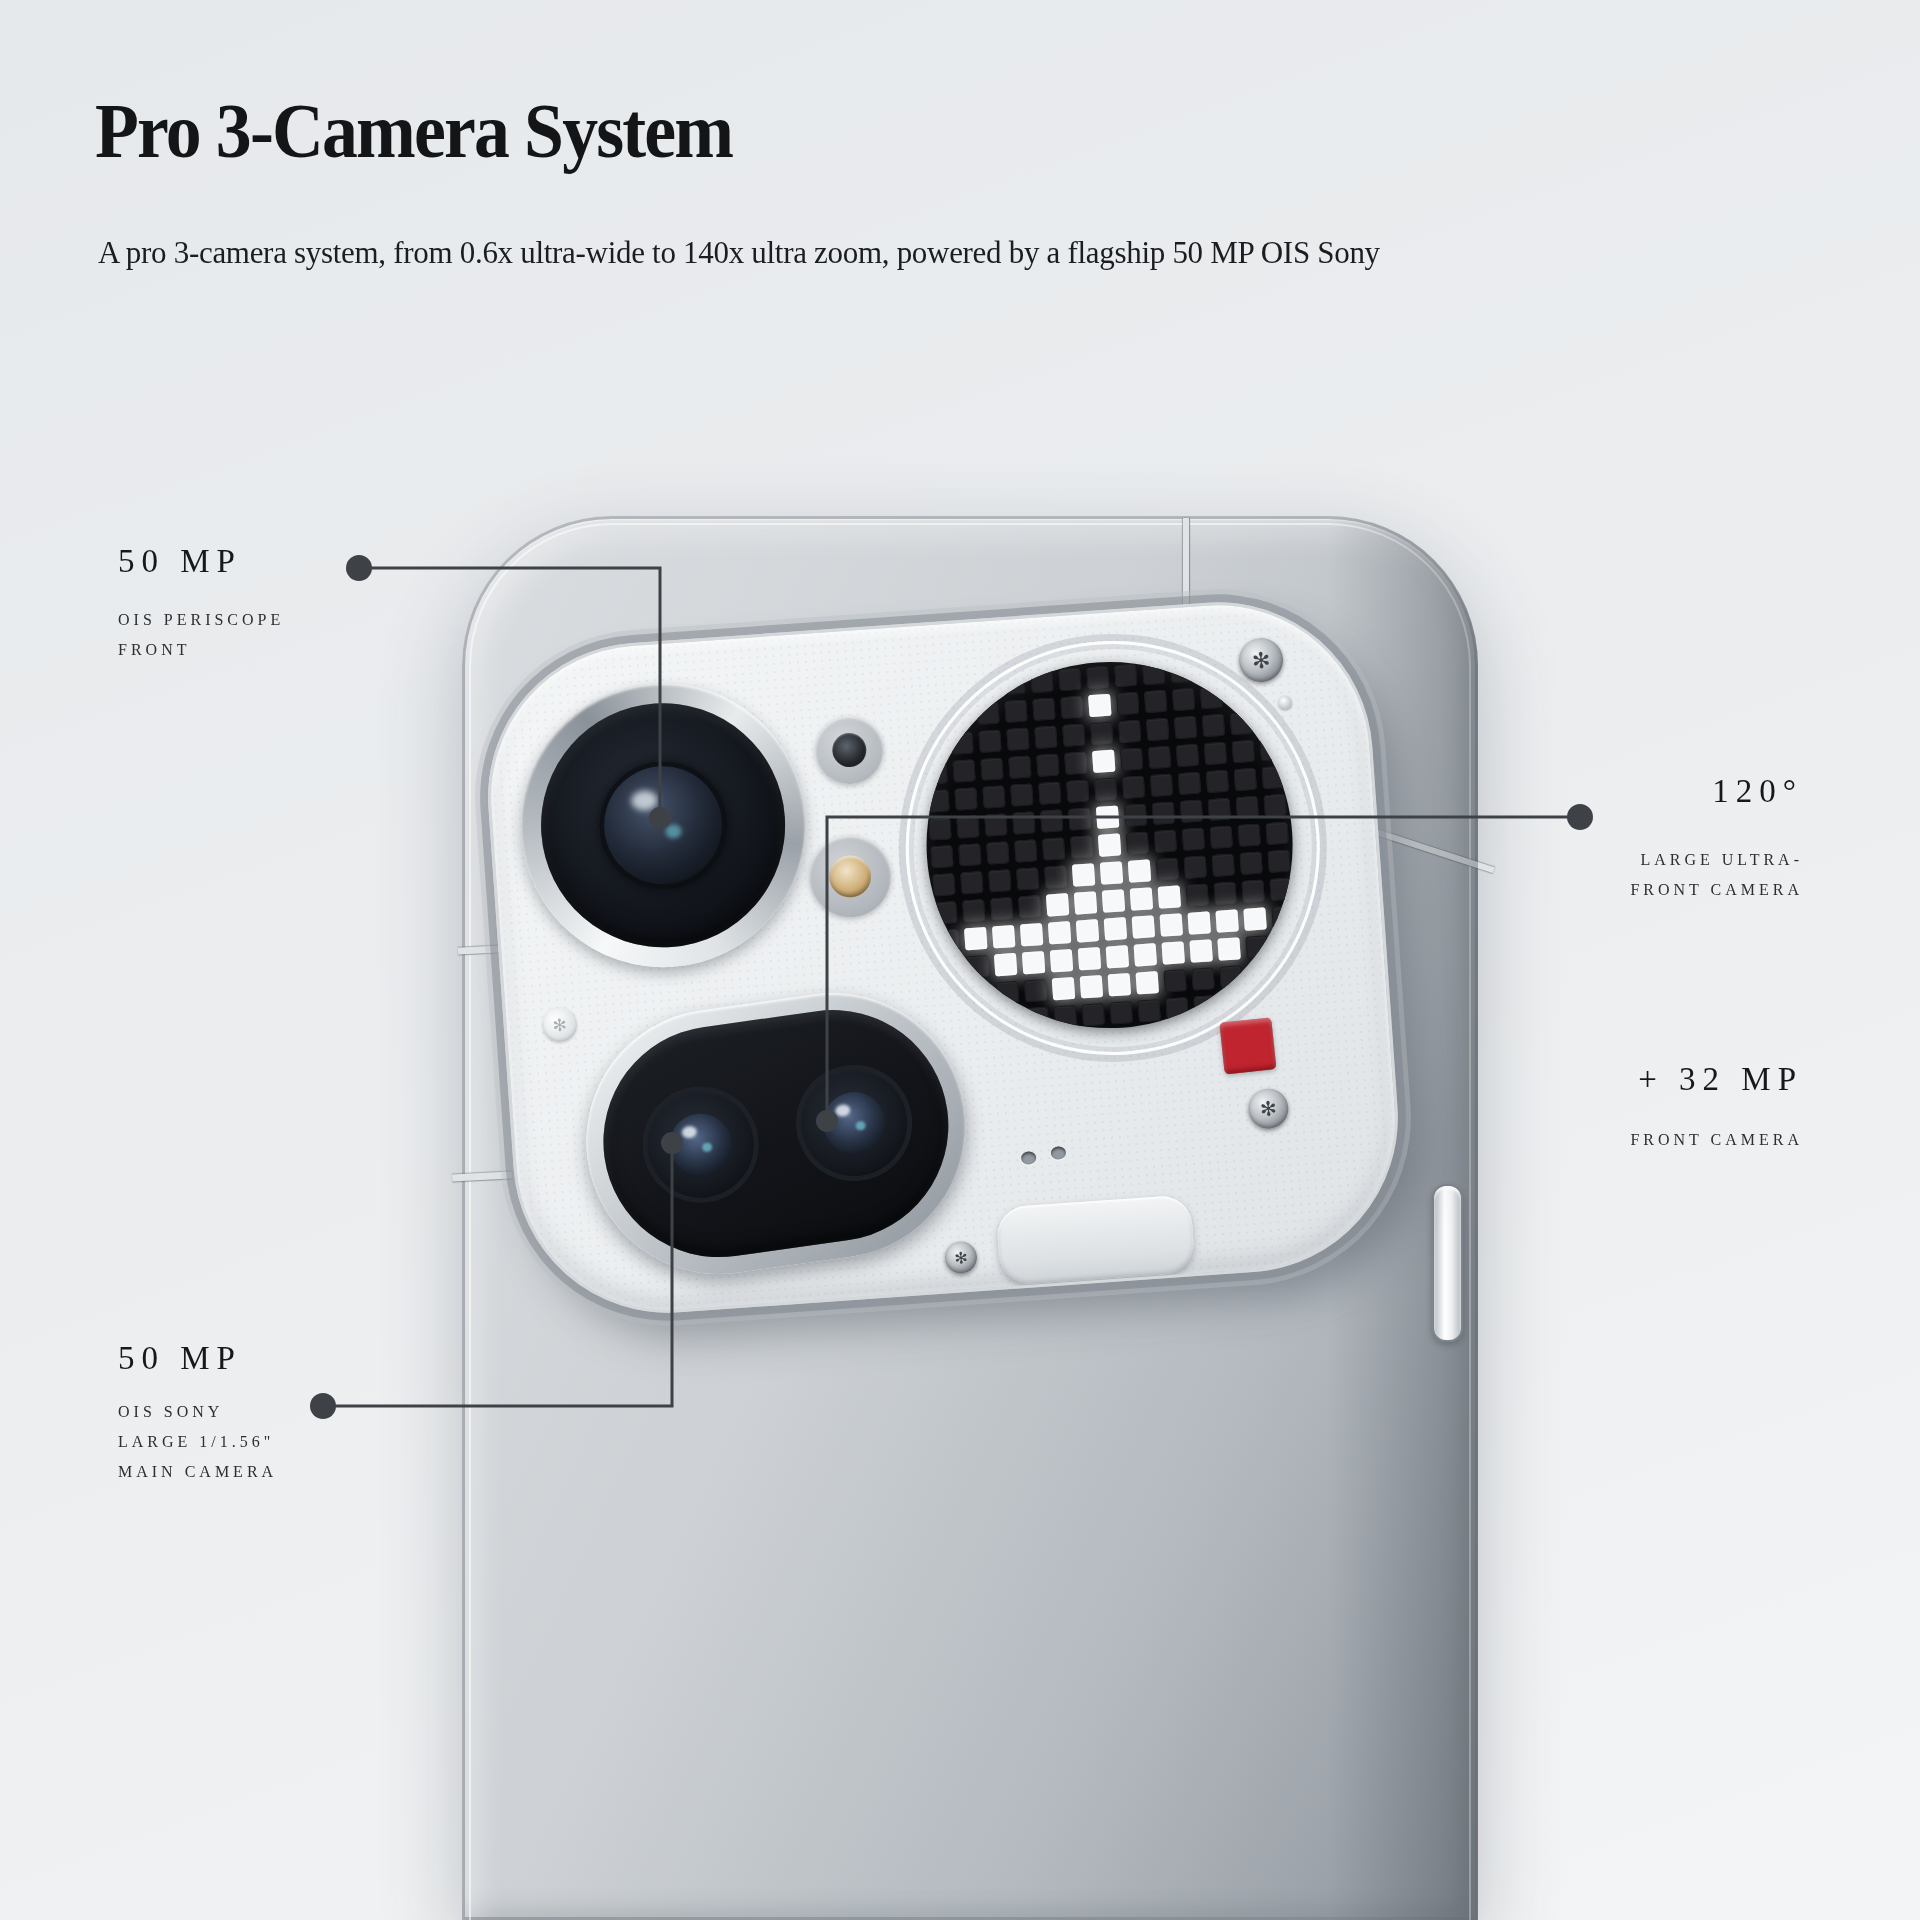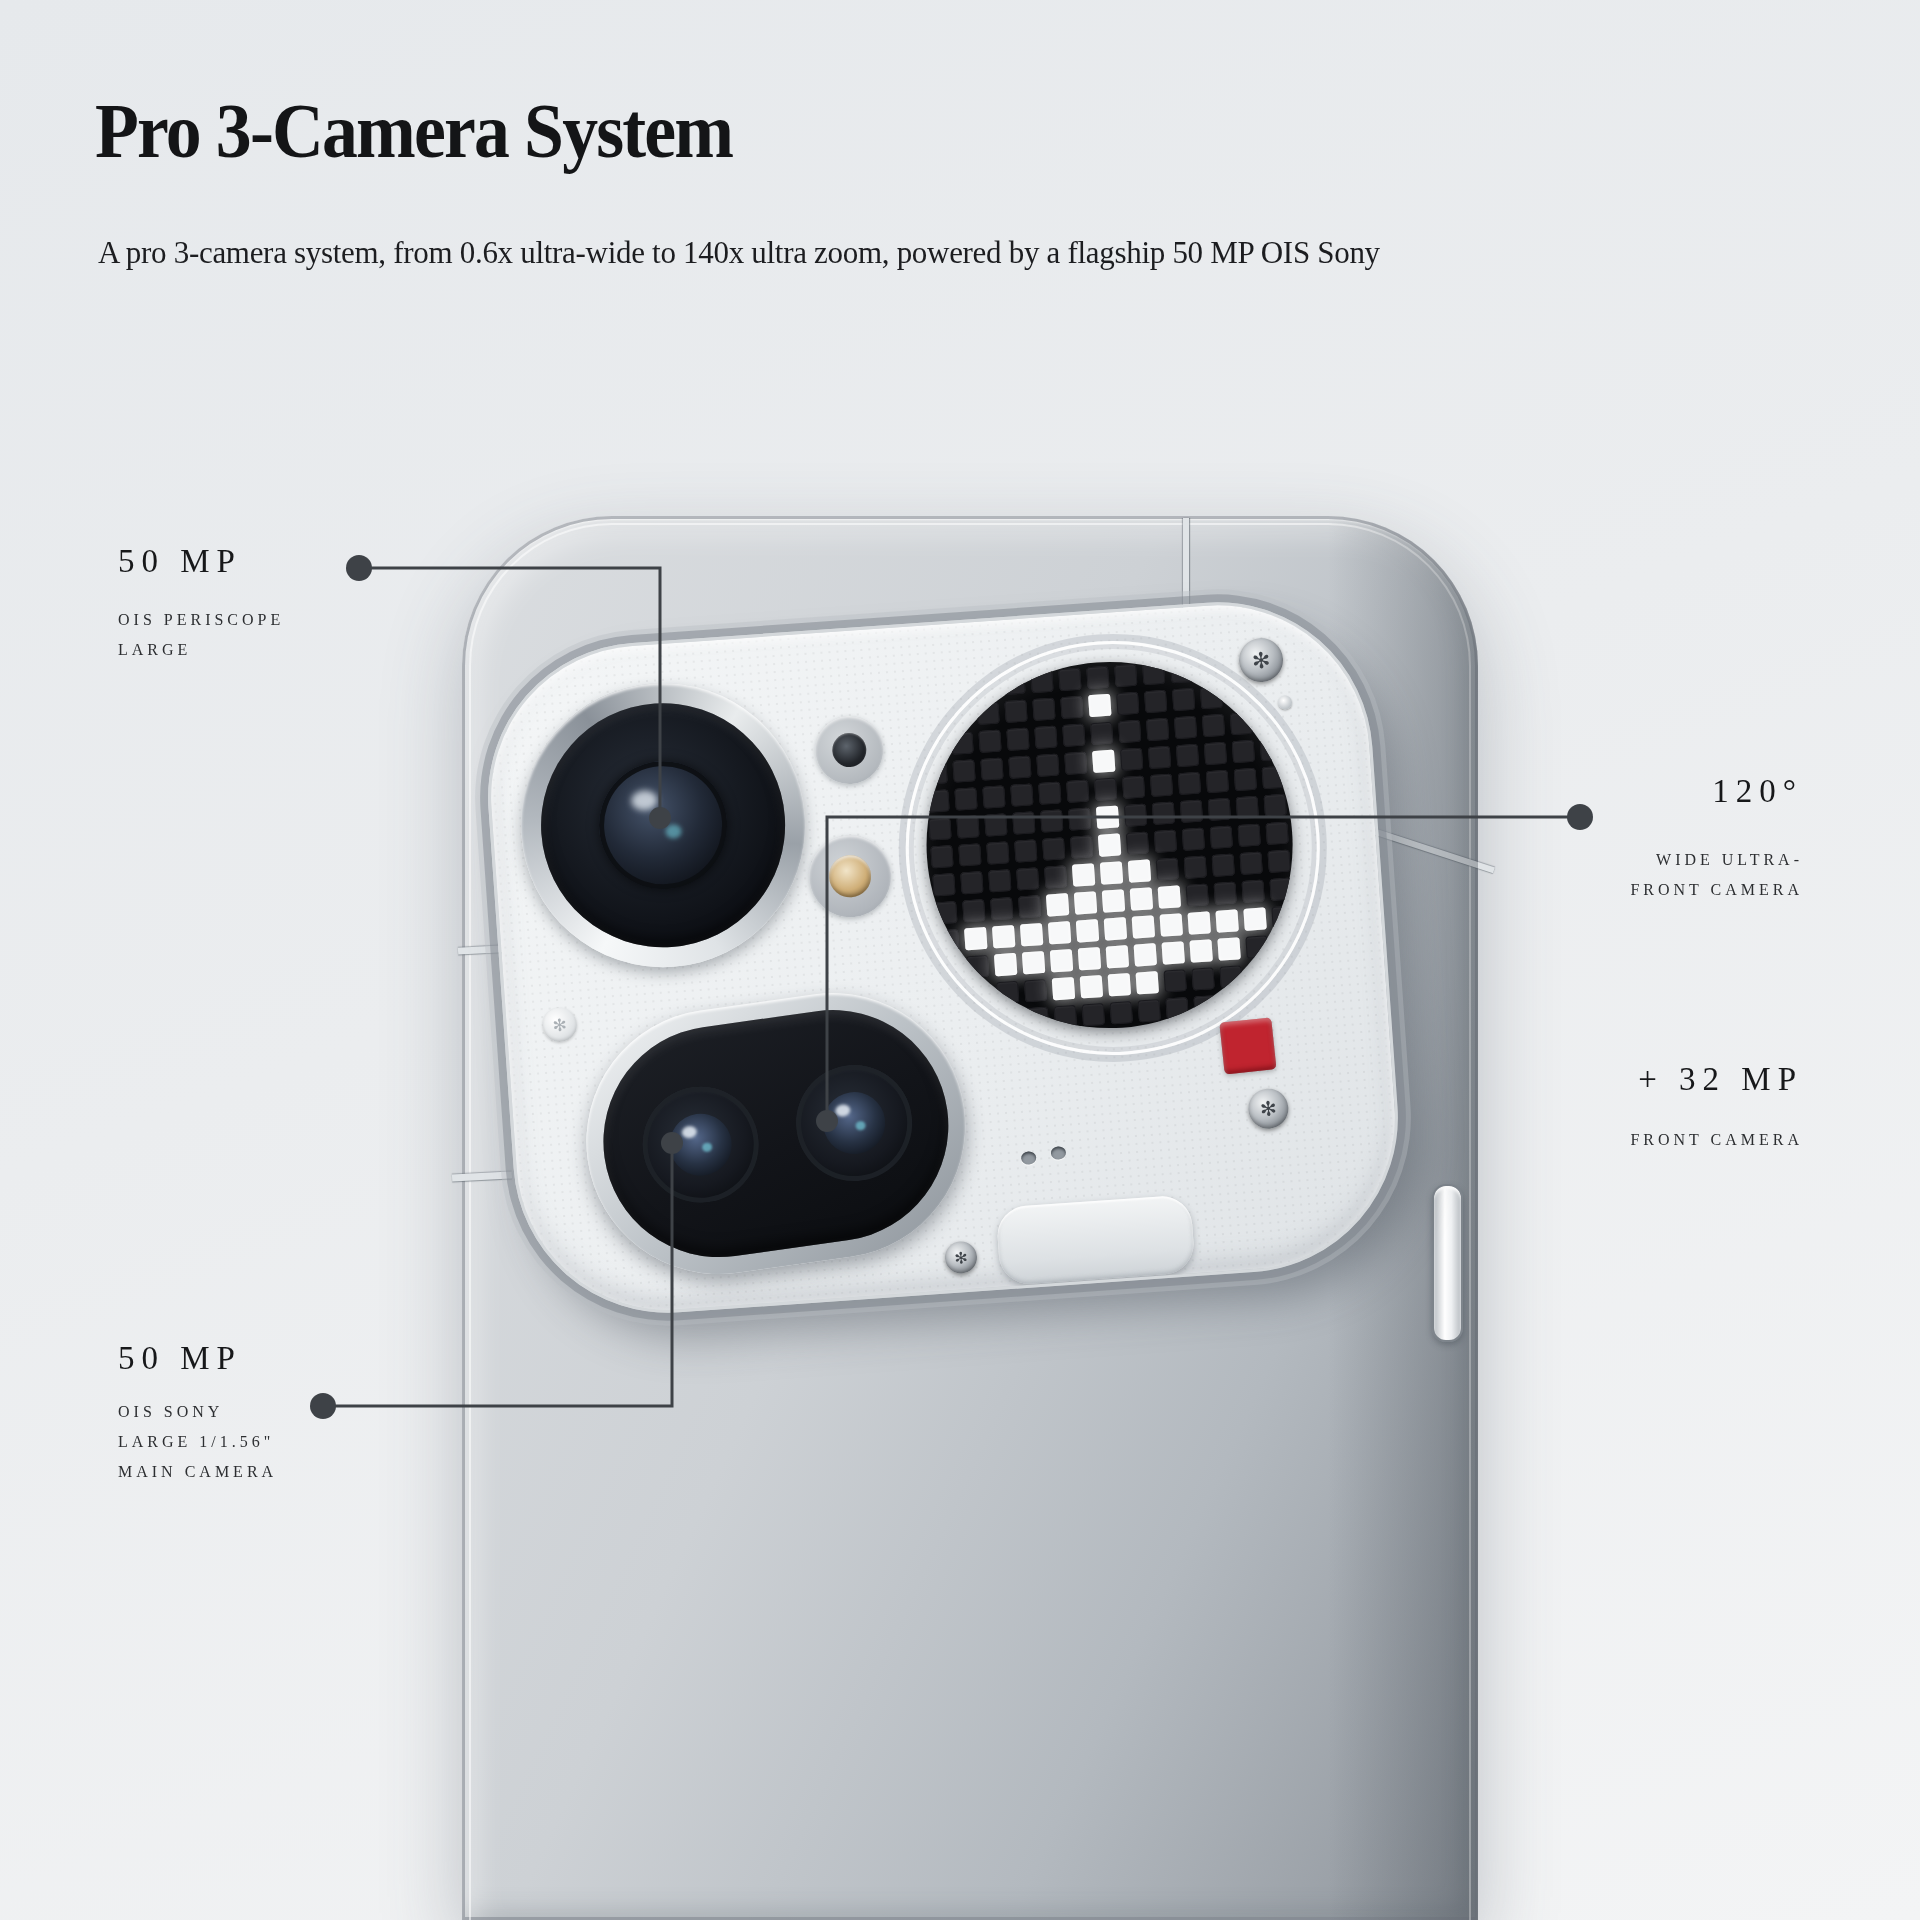--- a/index.html
+++ b/index.html
@@ -414,26 +414,26 @@
     <circle cx="1580" cy="817" r="13"></circle>
     <circle cx="827" cy="1121" r="11"></circle>
     <path d="M323 1406 H672 V1143"></path>
     <circle cx="323" cy="1406" r="13"></circle>
     <circle cx="672" cy="1143" r="11"></circle>
   </svg>
 
   <div class="ann ann-periscope">
     <span class="ann-value">50 MP</span>
     <div class="ann-label">OIS PERISCOPE</div>
-    <div class="ann-label">LARGE</div>
+    <div class="ann-label">FRONT</div>
   </div>
 
   <div class="ann ann-ultrawide align-right">
     <span class="ann-value">120°</span>
-    <div class="ann-label">WIDE ULTRA-</div>
+    <div class="ann-label">LARGE ULTRA-</div>
     <div class="ann-label">FRONT CAMERA</div>
   </div>
 
   <div class="ann ann-front align-right">
     <span class="ann-value">+ 32 MP</span>
     <div class="ann-label">FRONT CAMERA</div>
   </div>
 
   <div class="ann ann-main">
     <span class="ann-value">50 MP</span>

